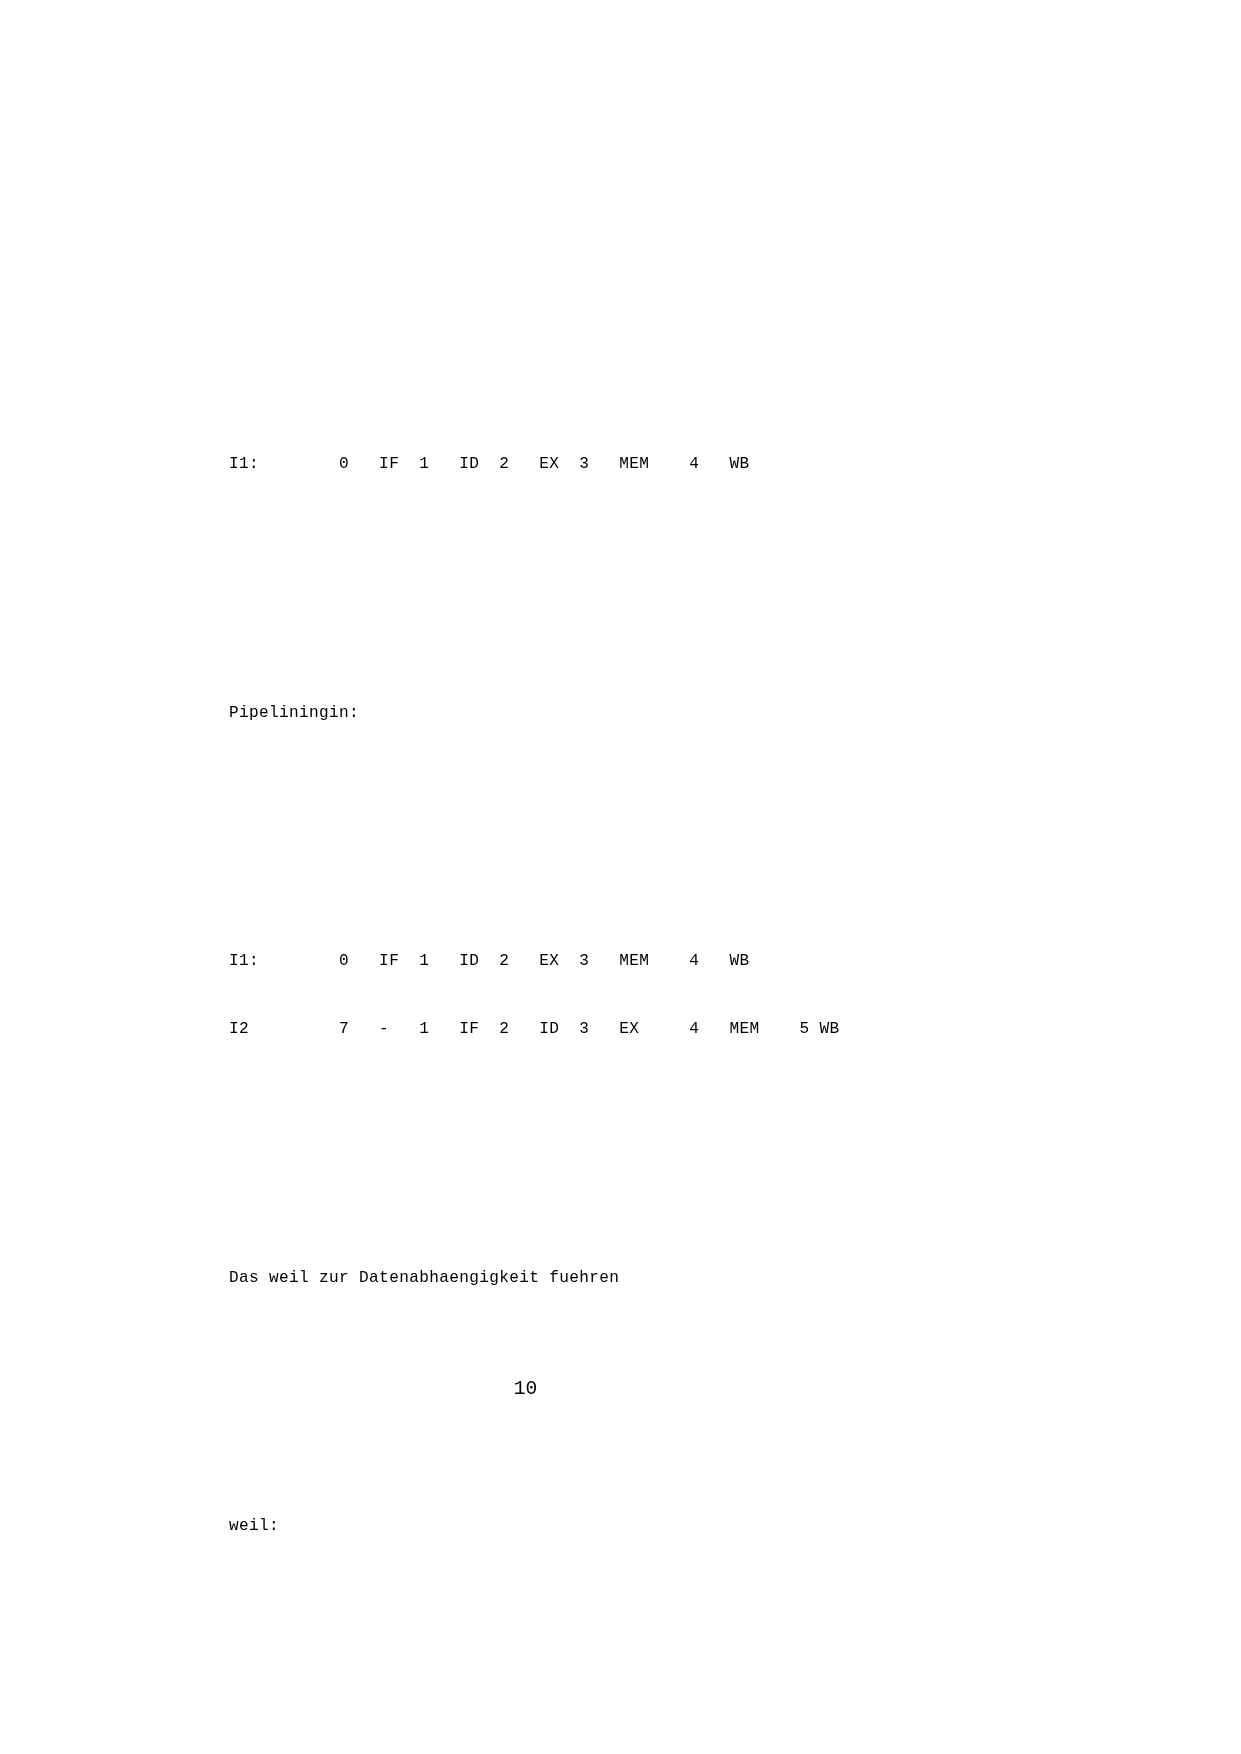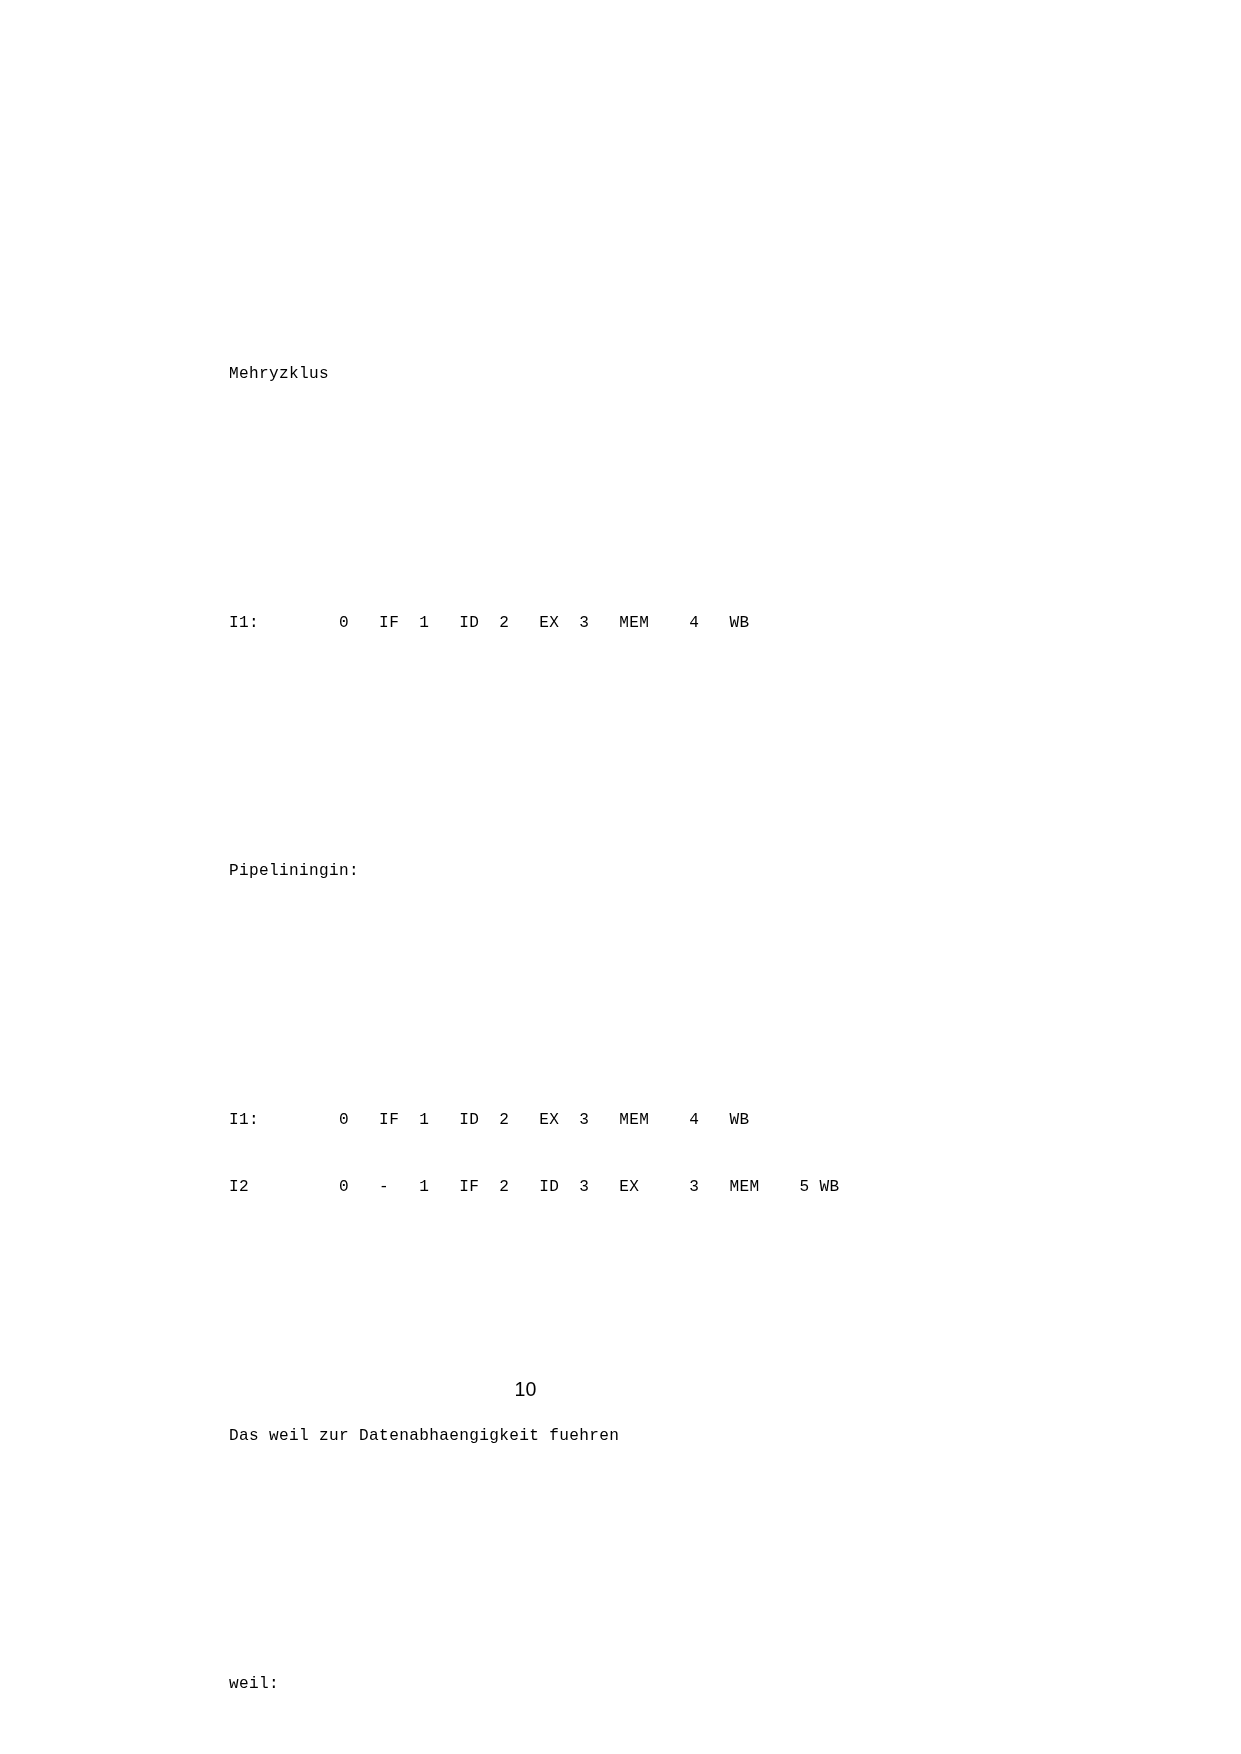--- a/index.html
+++ b/index.html
@@ -53,52 +53,49 @@
     height: 22.6px;
   }
 
   
   .page-number {
     position: absolute;
     left: 0;
     top: 1378px;
     width: 1051px;
     text-align: center;
-    font-family: Liberation Sans, sans-serif;
+    font-family: Liberation Mono, monospace;
     font-size: 19.6px;
     color: #000000;
   }
 </style>
 </head>
 <body>
 
 <div class="page">
 
   <div class="content">
 
     <div class="verbatim">
 
-      <div class="vb-group">
-        <div class="vb-line">Mehryzklus</div>
-      </div>
       <div class="vb-gap"></div>
 
       <div class="vb-group">
         <div class="vb-line">I1:        0   IF  1   ID  2   EX  3   MEM    4   WB</div>
       </div>
       <div class="vb-gap"></div>
 
       <div class="vb-group">
         <div class="vb-line">Pipeliningin:</div>
       </div>
       <div class="vb-gap"></div>
 
       <div class="vb-group">
         <div class="vb-line">I1:        0   IF  1   ID  2   EX  3   MEM    4   WB</div>
-        <div class="vb-line">I2         0   -   1   IF  2   ID  3   EX     3   MEM    5 WB</div>
+        <div class="vb-line">I2         7   -   1   IF  2   ID  3   EX     4   MEM    5 WB</div>
       </div>
       <div class="vb-gap"></div>
 
       <div class="vb-group">
         <div class="vb-line">Das weil zur Datenabhaengigkeit fuehren</div>
       </div>
       <div class="vb-gap"></div>
 
       <div class="vb-group">
         <div class="vb-line">weil:</div>

